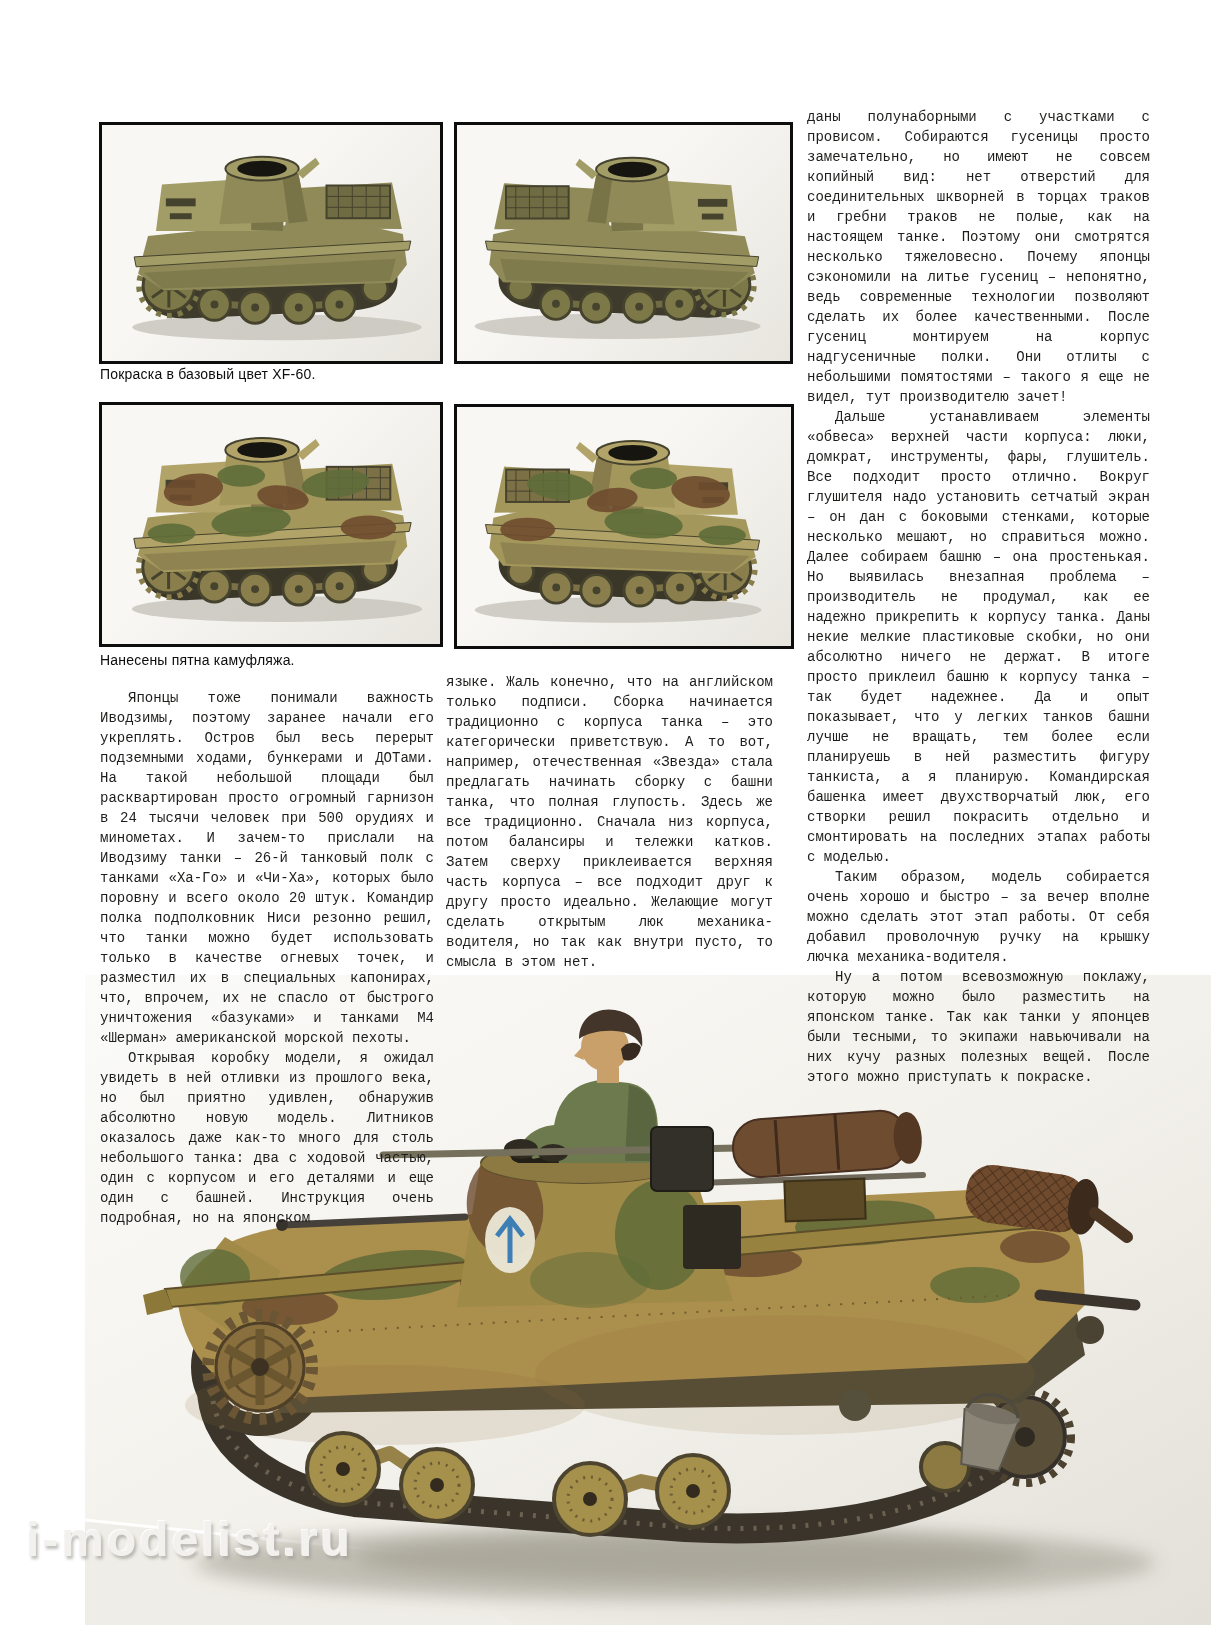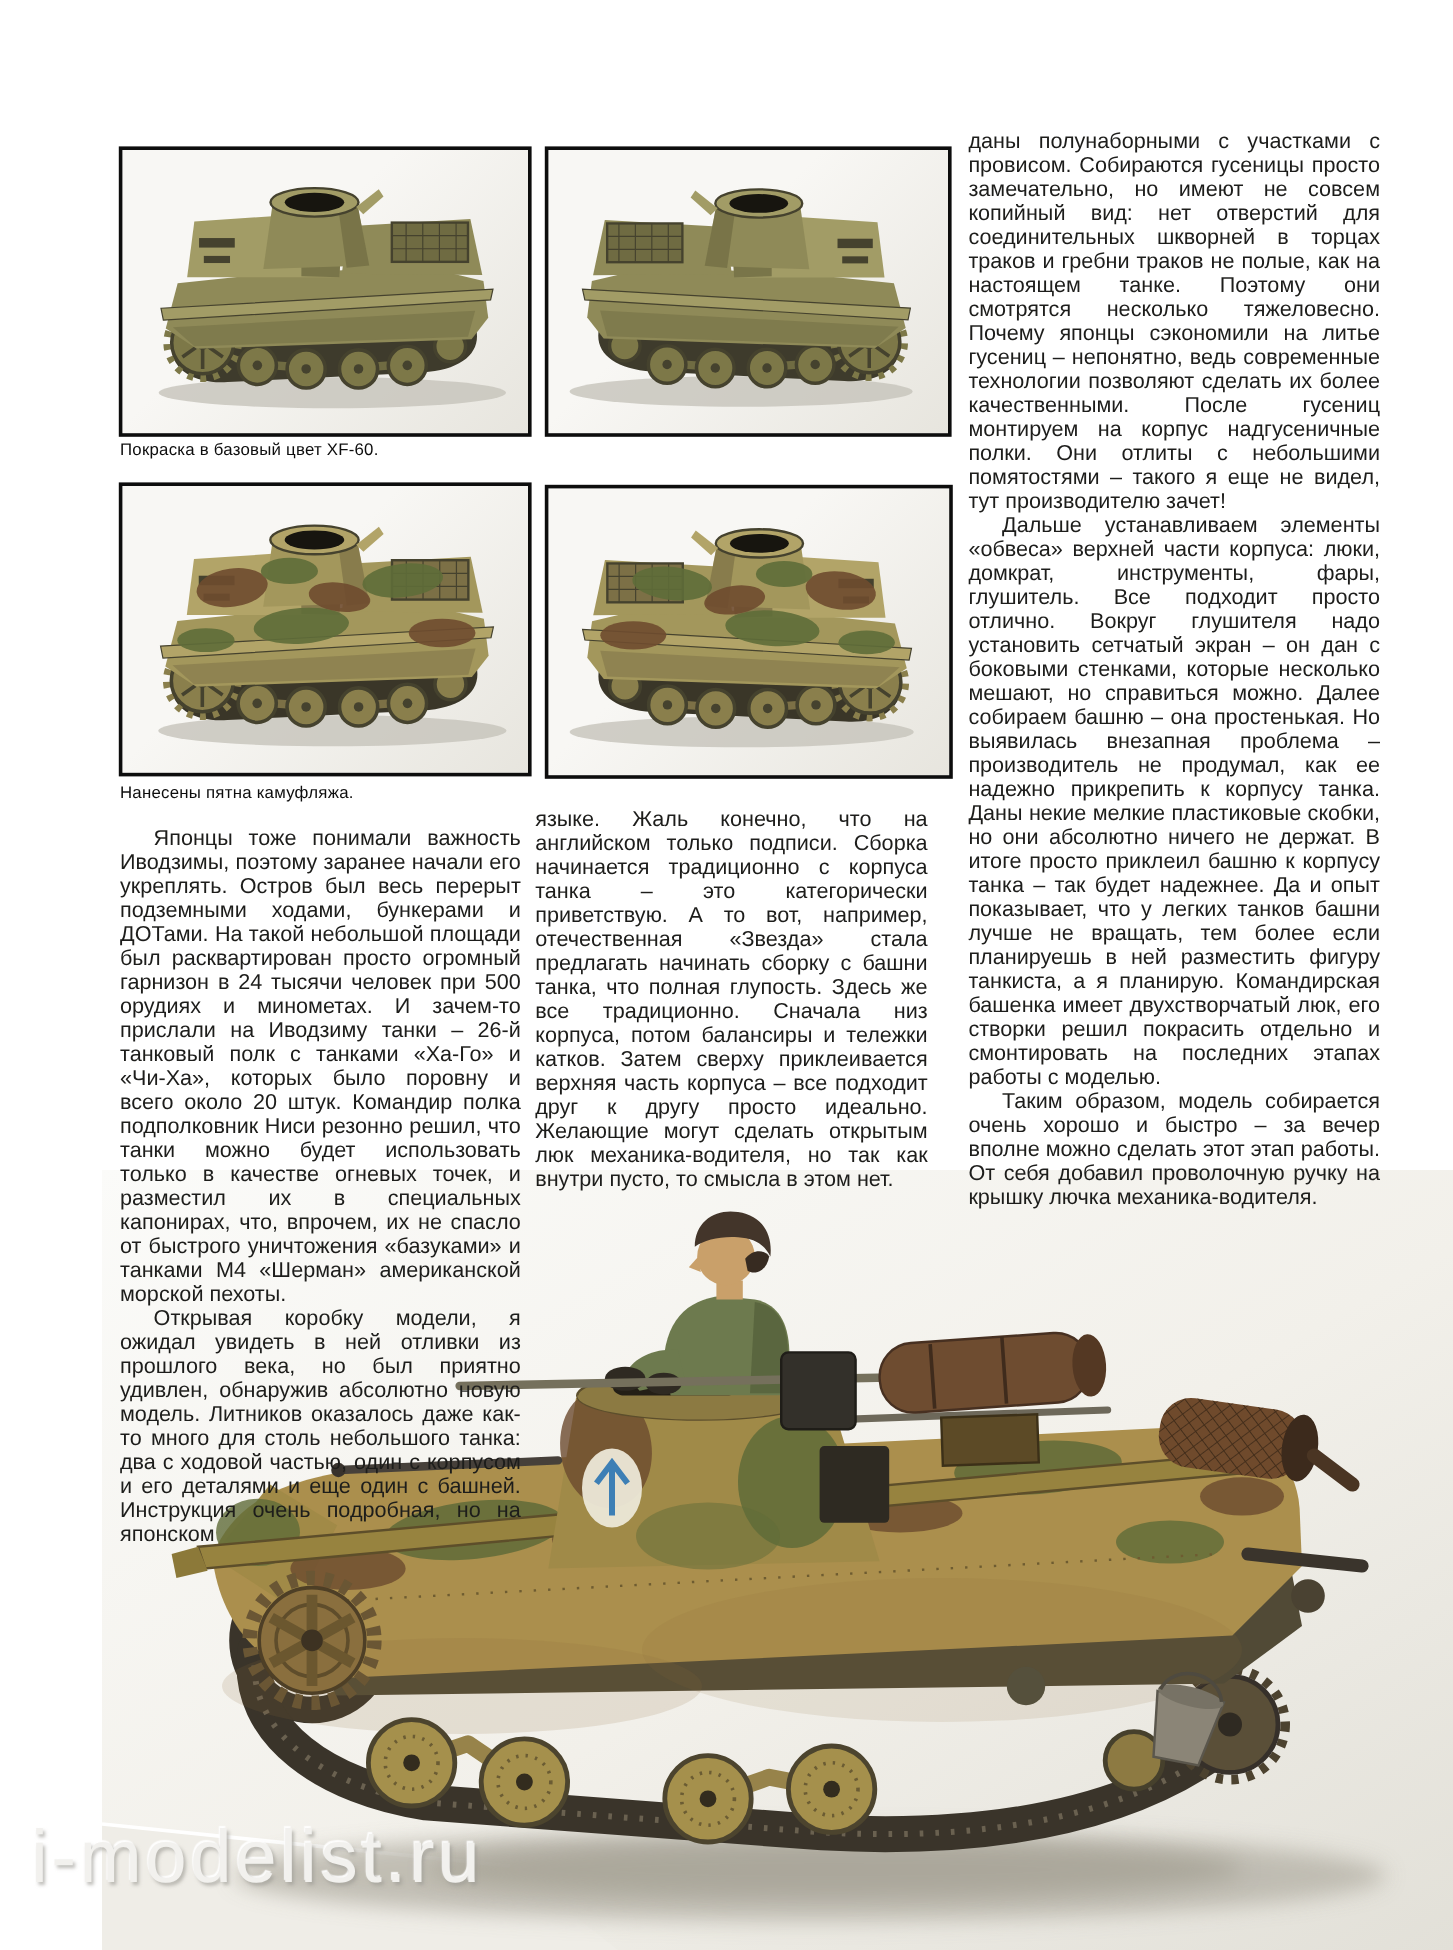--- a/index.html
+++ b/index.html
@@ -2,26 +2,26 @@
 <html style="--page-bg: #ffffff; --text: #1d1d1b; --caption: #0d0d0d; --photo-border: #0d0d0d; --photo-bg-light: #f8f7f4; --photo-bg-dark: #e7e5de; --olive-base: #8f8a58; --olive-light: #a29c66; --olive-dark: #6f6b42; --olive-deep: #45422e; --track-dark: #3e3b2c; --camo-tan: #a3975c; --camo-green: #5f6d39; --camo-brown: #6f4c2f; --big-base: #ab8f4d; --big-green: #5f6b38; --big-brown: #6b4a2e; --big-dark: #36302a; --big-wheel: #a5904c; --skin: #c9a06a; --cap: #43352a; --jacket: #6d7a4e; --glove: #2f2a22; --marking-white: #ece8d8; --marking-blue: #3d7fb5; --watermark: #f2f1ee;"><head>
 <meta charset="utf-8">
 <style>
   html,body{margin:0;padding:0;background:#fff;}
   #page{position:relative;width:1211px;height:1625px;background:var(--page-bg,#fff);overflow:hidden;
         font-family:"Liberation Sans","DejaVu Sans",sans-serif;color:var(--text,#1d1d1b);}
   .photo{position:absolute;border:3px solid var(--photo-border,#0d0d0d);box-sizing:border-box;
          background:linear-gradient(135deg,var(--photo-bg-light,#f8f7f4) 40%,var(--photo-bg-dark,#e7e5de));}
   .photo svg{display:block;width:100%;height:100%;}
   .caption{position:absolute;font-weight:normal;font-size:14px;letter-spacing:.2px;color:var(--caption,#0d0d0d);}
-  .col{position:absolute;font-size:18px;line-height:20px;text-align:justify;z-index:3;}
+  .col{position:absolute;font-size:14px;line-height:20px;text-align:justify;z-index:3;font-family:Liberation Mono, monospace;}
   .col p{margin:0;}
   .col p.indent{text-indent:28px;}
   #bigphoto{position:absolute;left:85px;top:975px;width:1126px;height:650px;z-index:1;}
   #bigphoto svg{display:block;width:100%;height:100%;}
-  #watermark{position:absolute;left:26px;top:1512px;z-index:5;font-size:62px;font-weight:normal;letter-spacing:3px;
+  #watermark{position:absolute;left:26px;top:1512px;z-index:5;font-size:48px;font-weight:bold;letter-spacing:3px;
              color:var(--watermark,rgba(242,241,238,.9));
              text-shadow:2px 3px 3px rgba(158,156,150,.65),-1px -1px 1px rgba(255,255,255,.95);text-align:center;}
   
   .scheme-olive{--t-base:var(--olive-base);--t-light:var(--olive-light);--t-dark:var(--olive-dark);
                 --t-deep:var(--olive-deep);--t-wheel:#7d7848;--t-track:var(--track-dark);
                 --t-camo1:transparent;--t-camo2:transparent;}
   .scheme-camo{--t-base:var(--camo-tan);--t-light:#b2a468;--t-dark:#7c7046;--t-deep:#45422e;
                --t-wheel:#8a7f4c;--t-track:#3a3628;--t-camo1:var(--camo-green);--t-camo2:var(--camo-brown);}
 </style>
 </head>
@@ -106,20 +106,21 @@
       <p class="indent">Японцы тоже понимали важность Иводзимы, поэтому заранее начали его укреплять. Остров был весь перерыт подземными ходами, бункерами и ДОТами. На такой небольшой площади был расквартирован просто огромный гарнизон в 24 тысячи человек при 500 орудиях и минометах. И зачем-то прислали на Иводзиму танки – 26-й танковый полк с танками «Ха-Го» и «Чи-Ха», которых было поровну и всего около 20 штук. Командир полка подполковник Ниси резонно решил, что танки можно будет использовать только в качестве огневых точек, и разместил их в специальных капонирах, что, впрочем, их не спасло от быстрого уничтожения «базуками» и танками М4 «Шерман» американской морской пехоты.</p>
       <p class="indent">Открывая коробку модели, я ожидал увидеть в ней отливки из прошлого века, но был приятно удивлен, обнаружив абсолютно новую модель. Литников оказалось даже как-то много для столь небольшого танка: два с ходовой частью, один с корпусом и его деталями и еще один с башней. Инструкция очень подробная, но на японском</p>
     </div>
   <div class="col" style="left:446px;top:672px;width:327px">
       <p class="">языке. Жаль конечно, что на английском только подписи. Сборка начинается традиционно с корпуса танка – это категорически приветствую. А то вот, например, отечественная «Звезда» стала предлагать начинать сборку с башни танка, что полная глупость. Здесь же все традиционно. Сначала низ корпуса, потом балансиры и тележки катков. Затем сверху приклеивается верхняя часть корпуса – все подходит друг к другу просто идеально. Желающие могут сделать открытым люк механика-водителя, но так как внутри пусто, то смысла в этом нет.</p>
     </div>
   <div class="col" style="left:807px;top:107px;width:343px">
       <p class="">даны полунаборными с участками с провисом. Собираются гусеницы просто замечательно, но имеют не совсем копийный вид: нет отверстий для соединительных шкворней в торцах траков и гребни траков не полые, как на настоящем танке. Поэтому они смотрятся несколько тяжеловесно. Почему японцы сэкономили на литье гусениц – непонятно, ведь современные технологии позволяют сделать их более качественными. После гусениц монтируем на корпус надгусеничные полки. Они отлиты с небольшими помятостями – такого я еще не видел, тут производителю зачет!</p>
       <p class="indent">Дальше устанавливаем элементы «обвеса» верхней части корпуса: люки, домкрат, инструменты, фары, глушитель. Все подходит просто отлично. Вокруг глушителя надо установить сетчатый экран – он дан с боковыми стенками, которые несколько мешают, но справиться можно. Далее собираем башню – она простенькая. Но выявилась внезапная проблема – производитель не продумал, как ее надежно прикрепить к корпусу танка. Даны некие мелкие пластиковые скобки, но они абсолютно ничего не держат. В итоге просто приклеил башню к корпусу танка – так будет надежнее. Да и опыт показывает, что у легких танков башни лучше не вращать, тем более если планируешь в ней разместить фигуру танкиста, а я планирую. Командирская башенка имеет двухстворчатый люк, его створки решил покрасить отдельно и смонтировать на последних этапах работы с моделью.</p>
       <p class="indent">Таким образом, модель собирается очень хорошо и быстро – за вечер вполне можно сделать этот этап работы. От себя добавил проволочную ручку на крышку лючка механика-водителя.</p>
+      <p class="indent">Ну а потом всевозможную поклажу, которую можно было разместить на японском танке. Так как танки у японцев были тесными, то экипажи навьючивали на них кучу разных полезных вещей. После этого можно приступать к покраске.</p>
     </div>
 
   <figure id="bigphoto" style="margin:0">
     <svg viewBox="0 0 1126 650">
       <defs>
         <linearGradient id="pbg" x1="0" y1="0" x2="1" y2="1">
           <stop offset="0" stop-color="#fbfbf9"></stop>
             <stop offset="0.55" stop-color="#f2f0ea"></stop>
             <stop offset="1" stop-color="#e2e0d8"></stop>
         </linearGradient>

